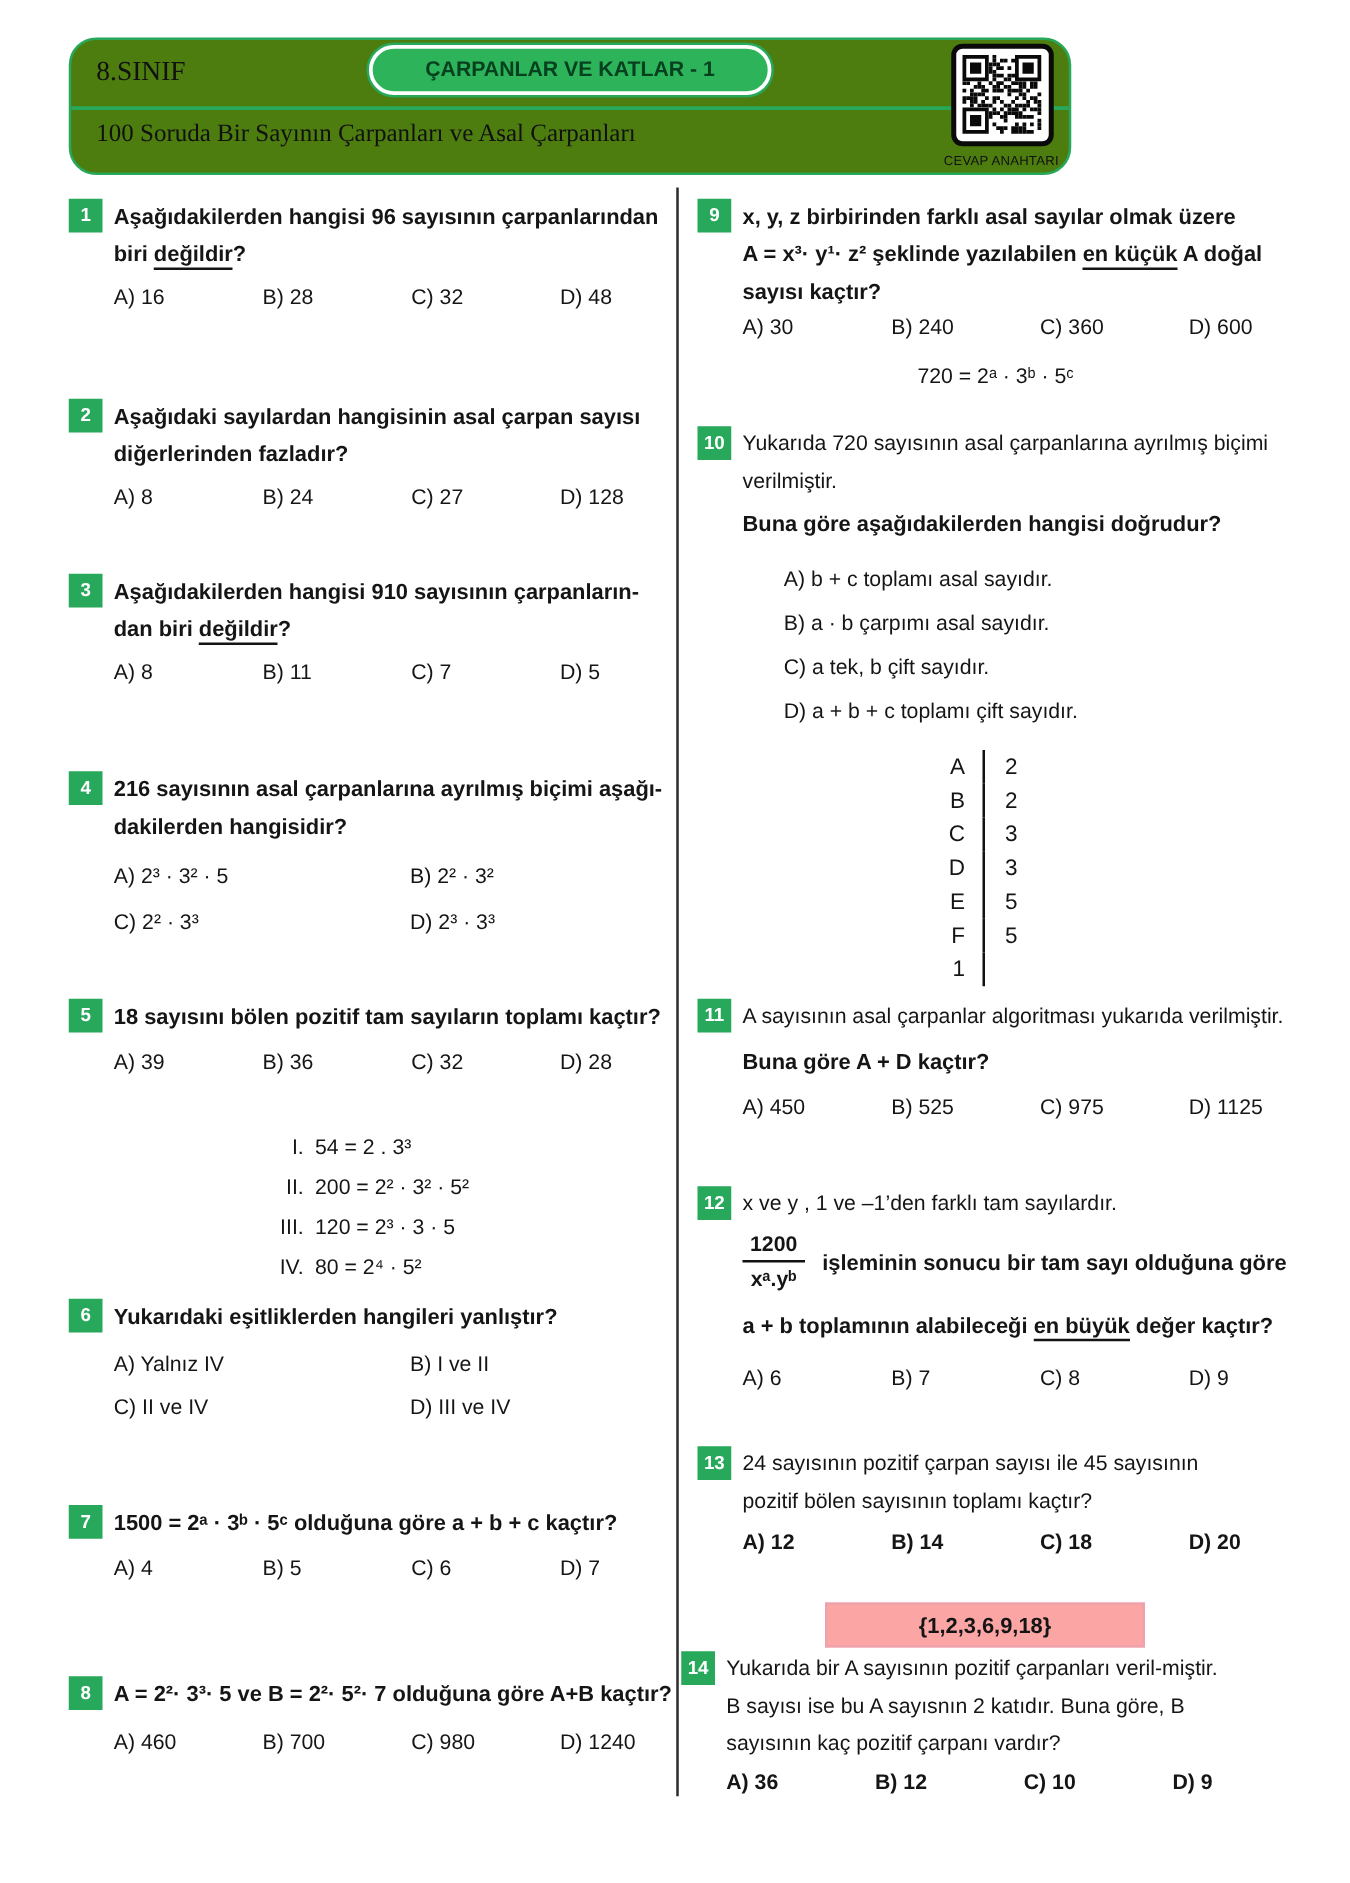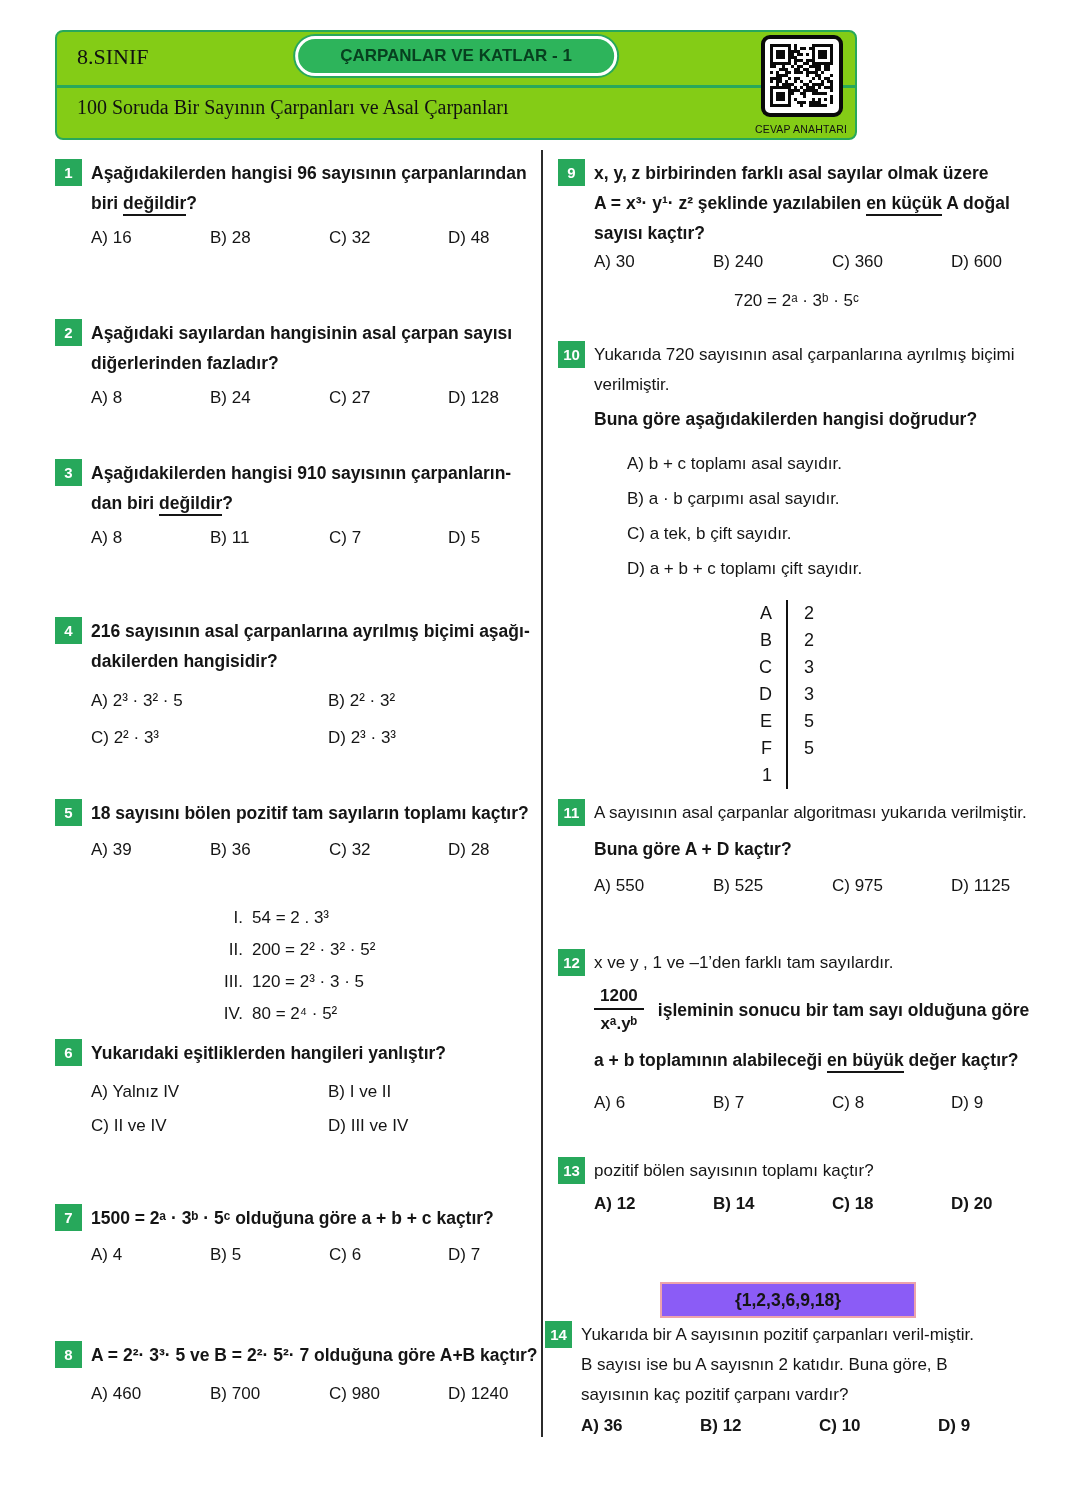--- a/index.html
+++ b/index.html
@@ -5,21 +5,21 @@
   :root{
     --green:#27a85b; --pill:#2db45b; --pill-text:#07401f;
     --ink:#151515; --divider:#2b2b2b; --setbox:#eda3ac;
   }
   *{margin:0;padding:0;box-sizing:border-box;}
   body{background:#fff;font-family:"Liberation Sans","DejaVu Sans",sans-serif;color:var(--ink);}
   #page{position:relative;width:1080px;height:1506px;background:#fff;overflow:hidden;}
 
   
   .hdr{position:absolute;left:55px;top:30px;width:802px;height:110px;
-       border:2px solid var(--green);border-radius:8px;background:#84cc16;}
+       border:2px solid var(--green);border-radius:22px;background:#4d7c0f;}
   .grade{position:absolute;left:20px;top:12px;font-family:"Liberation Serif","DejaVu Serif",serif;
          font-size:22px;color:#111;}
   .hline{position:absolute;left:0;top:53px;width:100%;height:3px;background:var(--green);}
   .pill{position:absolute;left:50%;transform:translateX(-50%);top:4px;background:var(--pill);
         border:3px solid #fff;box-shadow:0 0 0 2px var(--green);border-radius:22px;
         padding:7px 42px;font-weight:bold;font-size:17px;color:var(--pill-text);white-space:nowrap;z-index:3;}
   .subtitle{position:absolute;left:20px;top:64px;font-family:"Liberation Serif","DejaVu Serif",serif;
         font-size:20px;color:#111;white-space:nowrap;}
   .qrbox{position:absolute;right:12px;top:3px;width:82px;height:82px;border:4px solid #0a0a0a;
         border-radius:9px;background:#fff;z-index:4;padding:5px;}
@@ -64,21 +64,21 @@
 
   .eqc{position:absolute;width:477px;text-align:center;font-size:17px;line-height:30px;}
 
   .fracrow{display:flex;align-items:center;margin-top:6px;}
   .frac{display:inline-block;text-align:center;font-weight:bold;font-size:17px;}
   .fnum{display:block;line-height:24px;padding:0 6px;}
   .fden{display:block;line-height:26px;border-top:2px solid #111;padding:1px 6px 0;}
   .fside{margin-left:14px;font-weight:bold;font-size:17.5px;white-space:nowrap;}
 
   .setbox{position:absolute;left:660px;top:1282px;width:256px;height:36px;border:2px solid var(--setbox);
-          display:flex;align-items:center;justify-content:center;font-weight:bold;font-size:17.5px;background:#8b5cf6;}
+          display:flex;align-items:center;justify-content:center;font-weight:bold;font-size:17.5px;background:#fca5a5;}
 </style>
 </head>
 <body>
 
 <div id="page">
 
   <div class="hdr">
     <div class="grade">8.SINIF</div>
     <div class="hline"></div>
     <div class="pill">ÇARPANLAR VE KATLAR - 1</div>
@@ -725,21 +725,21 @@
         <span class="lr"></span>
       </div>
   </div>
 
   <div class="q qc-r" style="left:558px;top:798px">
     <span class="badge">11</span>
     <div class="body">
       <span class="ln rt">A sayısının asal çarpanlar algoritması yukarıda verilmiştir.</span>
       <span class="ln bt" style="margin-top:6px">Buna göre A + D kaçtır?</span>
       <div class="opts" style="margin-top:12px">
-        <span class="opt">A) 550</span>
+        <span class="opt">A) 450</span>
         <span class="opt">B) 525</span>
         <span class="opt">C) 975</span>
         <span class="opt">D) 1125</span>
       </div>
     </div>
   </div>
 
   <div class="q qc-r" style="left:558px;top:948px">
     <span class="badge">12</span>
     <div class="body">
@@ -757,20 +757,21 @@
         <span class="opt">B) 7</span>
         <span class="opt">C) 8</span>
         <span class="opt">D) 9</span>
       </div>
     </div>
   </div>
 
   <div class="q qc-r" style="left:558px;top:1156px">
     <span class="badge">13</span>
     <div class="body">
+      <span class="ln rt">24 sayısının pozitif çarpan sayısı ile 45 sayısının</span>
       <span class="ln rt">pozitif bölen sayısının toplamı kaçtır?</span>
       <div class="opts opts-bold" style="margin-top:8px">
         <span class="opt">A) 12</span>
         <span class="opt">B) 14</span>
         <span class="opt">C) 18</span>
         <span class="opt">D) 20</span>
       </div>
     </div>
   </div>
 

